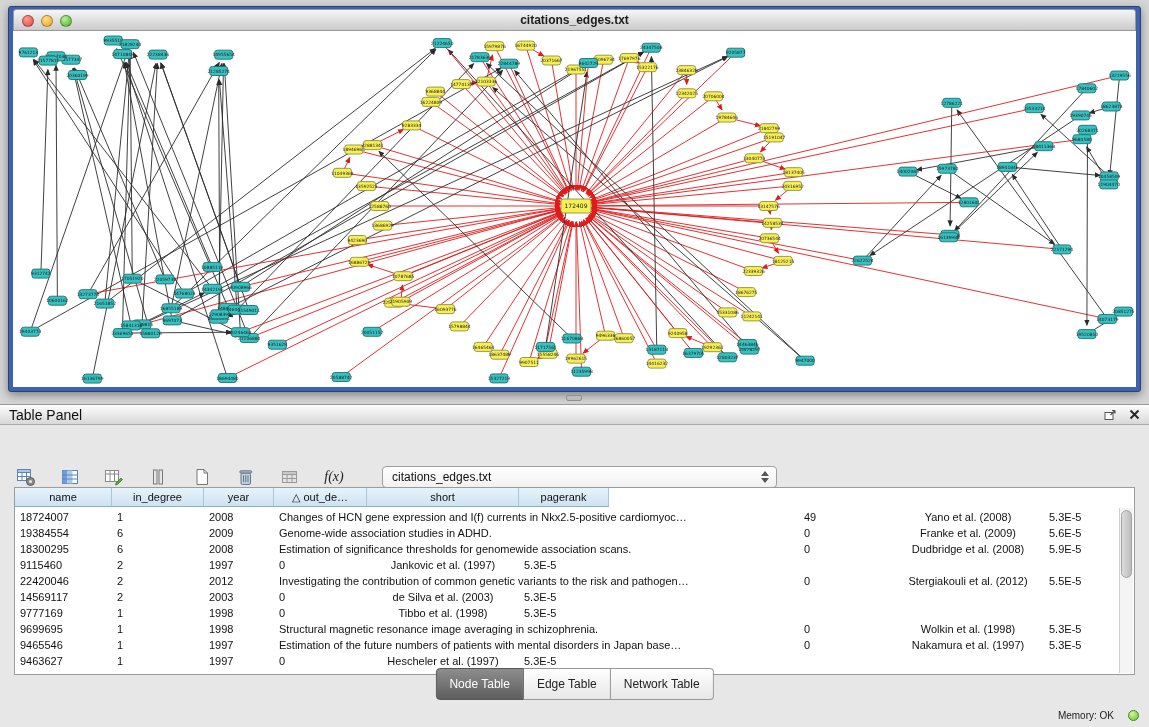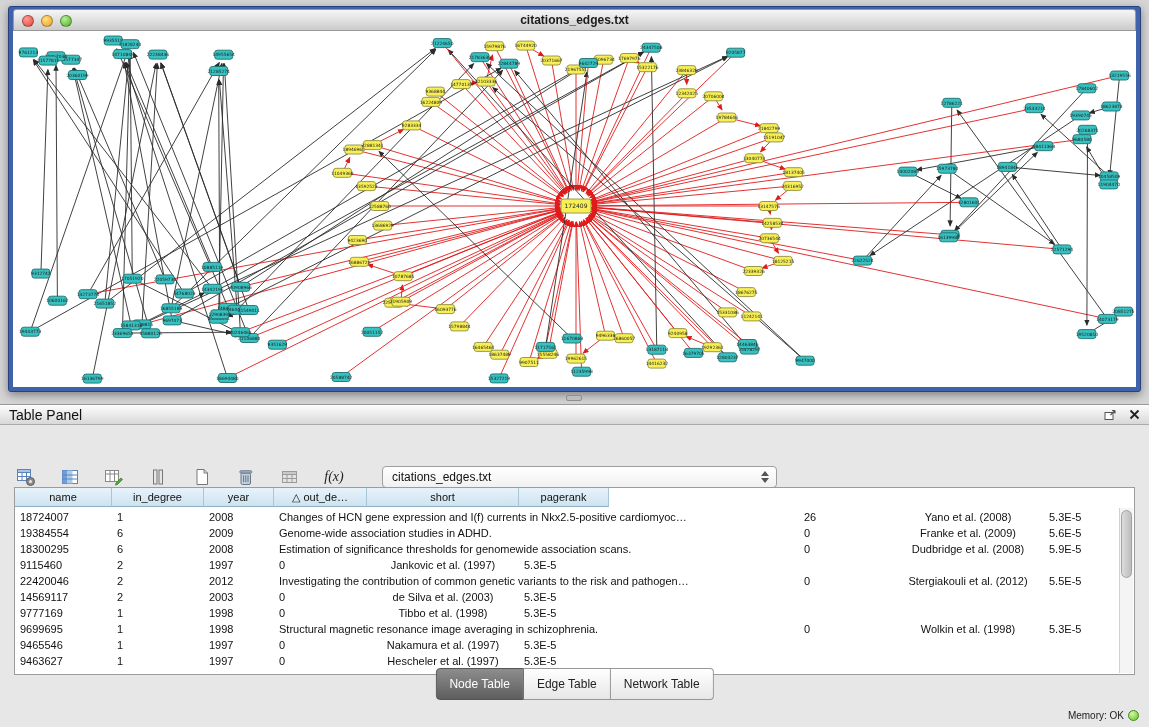--- a/index.html
+++ b/index.html
@@ -59,21 +59,21 @@
 
   
   .view-tabs{position:absolute;left:50%;bottom:27px;transform:translateX(-50%);display:flex}
   .vtab{height:32px;padding:0 13px;font-size:12px;display:flex;align-items:center;
     background:linear-gradient(#fff,#e7e7e7);border:1px solid #979797;border-left:none;color:#222;white-space:nowrap}
   .vtab:first-child{border-left:1px solid #979797;border-radius:4px 0 0 4px}
   .vtab:last-child{border-radius:0 4px 4px 0}
   .vtab.active{background:linear-gradient(#8d8d8d,#5e5e5e);color:#fff;border-color:#565656}
 
   
-  .statusbar{position:absolute;right:10px;bottom:6px;display:flex;align-items:center;gap:4px}
+  .statusbar{position:absolute;right:10px;bottom:6px;display:flex;align-items:center;gap:14px}
   .mem-label{font-size:10px;color:#222}
   .mem-dot{width:11px;height:11px;border-radius:50%;background:radial-gradient(circle at 35% 30%,#d4f6a4,#64c227);border:1px solid #3d8a12;display:inline-block}
 </style>
 </head>
 <body>
 
 <div class="net-window">
   <div class="titlebar">
     <div class="traffic">
       <span class="tl red"></span>
@@ -903,21 +903,21 @@
         <div class="th c4">△ out_de…</div>
         <div class="th c5">short</div>
         <div class="th c6">pagerank</div>
       </div>
     <div class="tbody">
         <div class="trow">
           <div class="tcell c0">18724007</div>
           <div class="tcell c1">1</div>
           <div class="tcell c2">2008</div>
           <div class="tcell c3">Changes of HCN gene expression and I(f) currents in Nkx2.5-positive cardiomyoc…</div>
-          <div class="tcell c4">26</div>
+          <div class="tcell c4">49</div>
           <div class="tcell c5">Yano et al. (2008)</div>
           <div class="tcell c6">5.3E-5</div>
         </div>
         <div class="trow">
           <div class="tcell c0">19384554</div>
           <div class="tcell c1">6</div>
           <div class="tcell c2">2009</div>
           <div class="tcell c3">Genome-wide association studies in ADHD.</div>
           <div class="tcell c4">0</div>
           <div class="tcell c5">Franke et al. (2009)</div>
@@ -971,20 +971,21 @@
           <div class="tcell c2">1998</div>
           <div class="tcell c3">Structural magnetic resonance image averaging in schizophrenia.</div>
           <div class="tcell c4">0</div>
           <div class="tcell c5">Wolkin et al. (1998)</div>
           <div class="tcell c6">5.3E-5</div>
         </div>
         <div class="trow">
           <div class="tcell c0">9465546</div>
           <div class="tcell c1">1</div>
           <div class="tcell c2">1997</div>
+          <div class="tcell c3">Estimation of the future numbers of patients with mental disorders in Japan base…</div>
           <div class="tcell c4">0</div>
           <div class="tcell c5">Nakamura et al. (1997)</div>
           <div class="tcell c6">5.3E-5</div>
         </div>
         <div class="trow">
           <div class="tcell c0">9463627</div>
           <div class="tcell c1">1</div>
           <div class="tcell c2">1997</div>
           <div class="tcell c4">0</div>
           <div class="tcell c5">Hescheler et al. (1997)</div>

